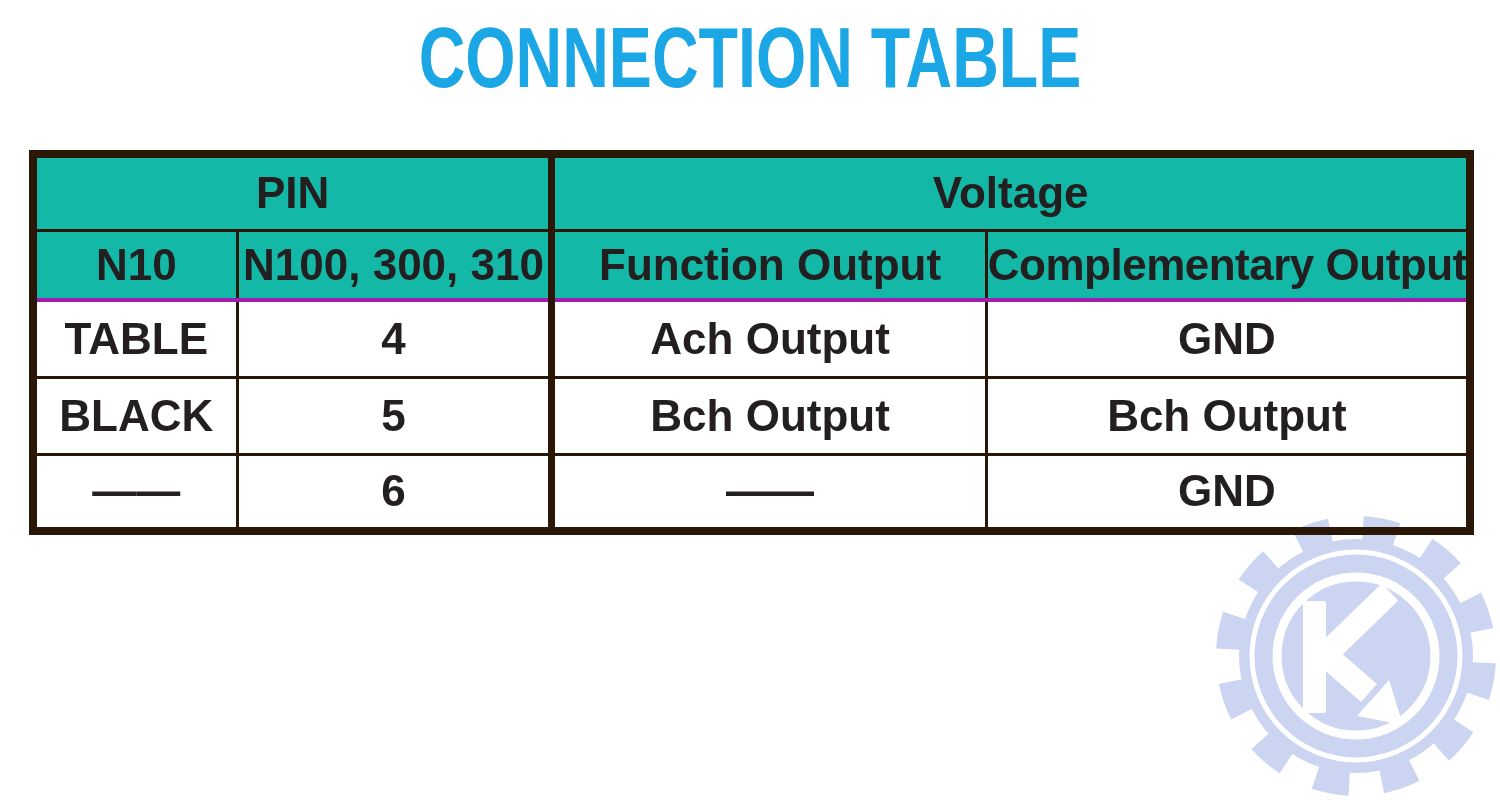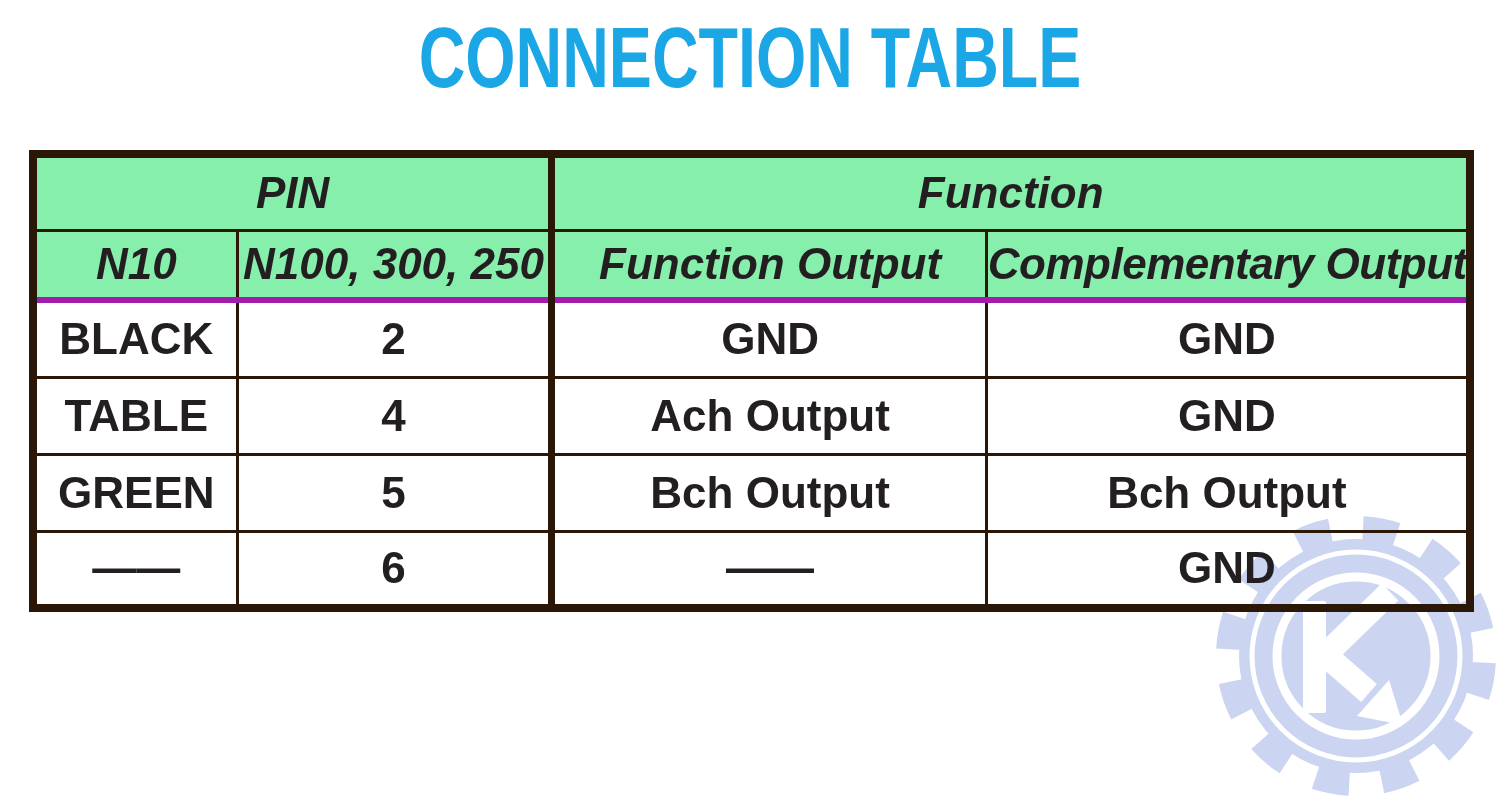--- a/index.html
+++ b/index.html
@@ -31,25 +31,25 @@
     border:3px solid #2B1708;
     text-align:center;vertical-align:middle;
     font-size:44px;font-weight:600;
     color:#231F20;
     padding:0;
     overflow:hidden;white-space:nowrap;
   }
   tr.group-row{height:76px;}
   tr.colhead-row{height:70px;}
   tr.data-row{height:77px;}
-  tr.group-row th, tr.colhead-row th{background:#86efac;font-style:italic;}
+  tr.group-row th, tr.colhead-row th{background:#14b8a6;}
   tr.data-row td{background:transparent;}
   .cyan{color:#1BA7E5;}
   .v-thick{border-left:7px solid #2B1708 !important;}
-  tr.colhead-row th{border-bottom:6px solid #a21caf;}
+  tr.colhead-row th{border-bottom:4px solid #a21caf;}
   th.cramped{font-size:43px;letter-spacing:-0.5px;margin-top:35px;}
 </style>
 </head>
 <body>
 
 <div class="page-title">CONNECTION TABLE</div>
 
 <svg class="watermark" viewBox="0 0 300 300" xmlns="http://www.w3.org/2000/svg">
   <g>
     <circle cx="150" cy="150" r="127" fill="none" stroke="#CBD5F1" stroke-width="26" stroke-dasharray="34 32.5" transform="rotate(3 150 150)"></circle>
@@ -68,42 +68,36 @@
 <table class="conn">
   <colgroup>
     <col style="width:203px">
     <col style="width:313px">
     <col style="width:432px">
     <col style="width:481px">
   </colgroup>
   <tbody>
       <tr class="group-row">
     <th colspan="2" class="cyan">PIN</th>
-    <th colspan="2" class="cyan v-thick">Function</th>
+    <th colspan="2" class="cyan v-thick">Voltage</th>
   </tr>
   <tr class="colhead-row">
     <th>N10</th>
-    <th>N100, 300, 250</th>
+    <th>N100, 300, 310</th>
     <th class="cyan v-thick">Function Output</th>
     <th class="cyan cramped">Complementary Output</th>
-  </tr>
-  <tr class="data-row">
-    <td>BLACK</td>
-    <td>2</td>
-    <td class="v-thick">GND</td>
-    <td>GND</td>
   </tr>
   <tr class="data-row">
     <td>TABLE</td>
     <td>4</td>
     <td class="v-thick">Ach Output</td>
     <td>GND</td>
   </tr>
   <tr class="data-row">
-    <td>GREEN</td>
+    <td>BLACK</td>
     <td>5</td>
     <td class="v-thick">Bch Output</td>
     <td>Bch Output</td>
   </tr>
   <tr class="data-row">
     <td>——</td>
     <td>6</td>
     <td class="v-thick">——</td>
     <td>GND</td>
   </tr>

